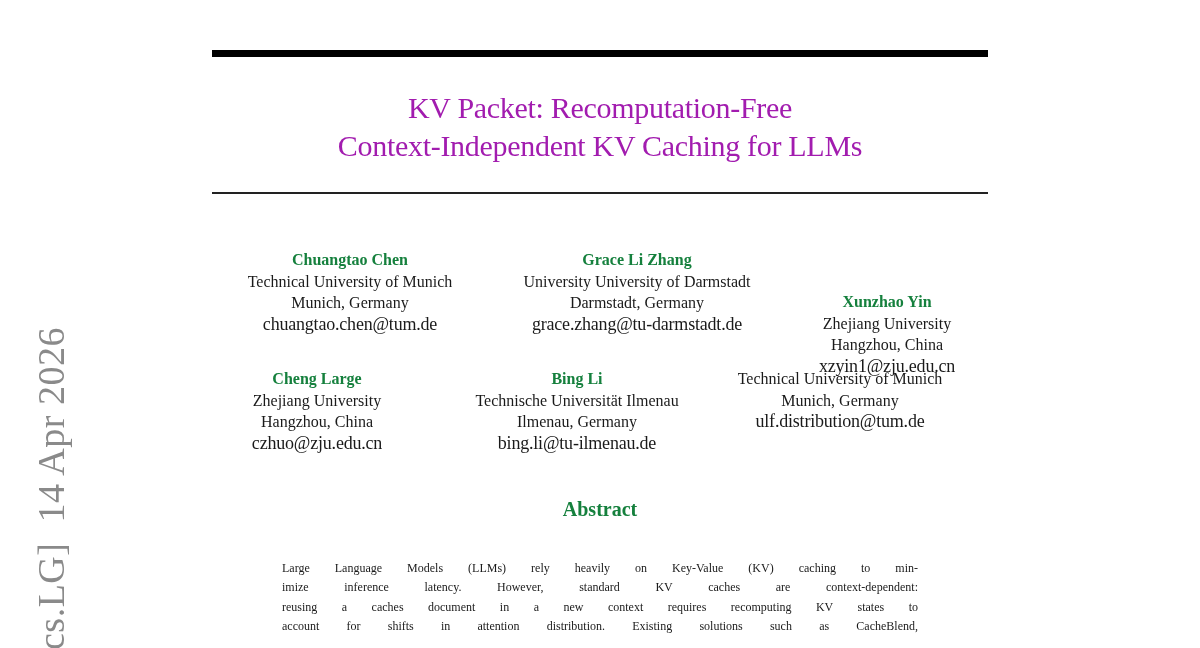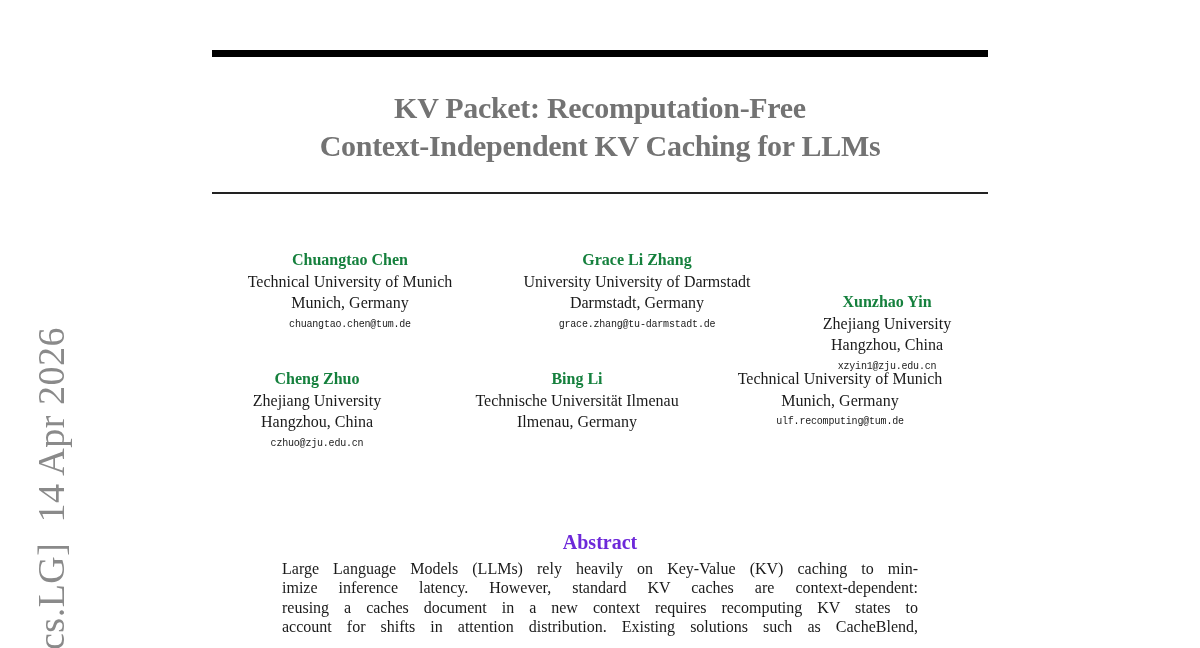--- a/index.html
+++ b/index.html
@@ -43,62 +43,62 @@
       width: 776px;
       height: 2px;
       background: #222222;
     }
     .title {
       position: absolute;
       left: 212px;
       top: 89px;
       width: 776px;
       text-align: center;
-      font-weight: bold;
+      font-weight: normal;
       font-size: 30px;
       line-height: 38px;
-      color: #737373;
+      color: #a21caf;
       letter-spacing: -0.3px;
     }
     .title div { white-space: nowrap; }
     .author {
       position: absolute;
       text-align: center;
       white-space: nowrap;
       transform: translateX(-50%);
       font-size: 16px;
       line-height: 21.5px;
       color: #1a1a1a;
     }
     .author .name {
       font-weight: bold;
       color: #15803d;
     }
     .author .email {
-      font-family: Liberation Mono, monospace;
-      font-size: 10px;
+      font-family: Liberation Serif, serif;
+      font-size: 18px;
       letter-spacing: -0.2px;
     }
     .abstract-heading {
       position: absolute;
       left: 212px;
-      top: 530px;
+      top: 497px;
       width: 776px;
       text-align: center;
       font-weight: bold;
       font-size: 20px;
       line-height: 24px;
-      color: #6d28d9;
+      color: #15803d;
     }
     .abstract-body {
       position: absolute;
       left: 282px;
       top: 559px;
       width: 636px;
-      font-size: 16px;
+      font-size: 12px;
       line-height: 19.3px;
       color: #1a1a1a;
     }
     .abstract-body .line {
       display: block;
       white-space: nowrap;
       text-align: justify;
       text-align-last: justify;
       width: 636px;
     }
@@ -132,36 +132,37 @@
 </div>
 
 <div class="author" style="left:887px; top:249px;margin-top:42px;">
   <div class="name">Xunzhao Yin</div>
   <div>Zhejiang University</div>
   <div>Hangzhou, China</div>
   <div class="email">xzyin1@zju.edu.cn</div>
 </div>
 
 <div class="author" style="left:317px; top:368px;">
-  <div class="name">Cheng Zhuo</div>
+  <div class="name">Cheng Large</div>
   <div>Zhejiang University</div>
   <div>Hangzhou, China</div>
   <div class="email">czhuo@zju.edu.cn</div>
 </div>
 
 <div class="author" style="left:557px; top:368px;margin-left:20px;">
   <div class="name">Bing Li</div>
   <div>Technische Universität Ilmenau</div>
   <div>Ilmenau, Germany</div>
+  <div class="email">bing.li@tu-ilmenau.de</div>
 </div>
 
 <div class="author" style="left:840px; top:368px;">
   <div>Technical University of Munich</div>
   <div>Munich, Germany</div>
-  <div class="email">ulf.recomputing@tum.de</div>
+  <div class="email">ulf.distribution@tum.de</div>
 </div>
 
 <div class="abstract-heading">Abstract</div>
 
 <div class="abstract-body">
   <span class="line">Large Language Models (LLMs) rely heavily on Key-Value (KV) caching to min-</span>
   <span class="line">imize inference latency.  However, standard KV caches are context-dependent:</span>
   <span class="line">reusing a caches document in a new context requires recomputing KV states to</span>
   <span class="line">account for shifts in attention distribution. Existing solutions such as CacheBlend,</span>
 </div>

